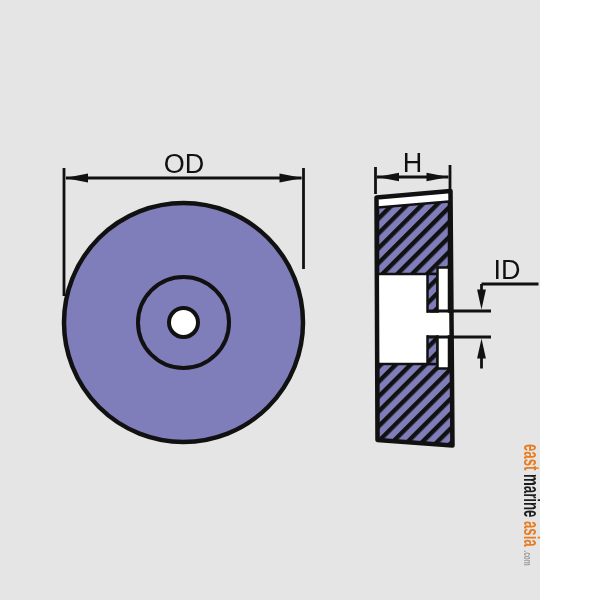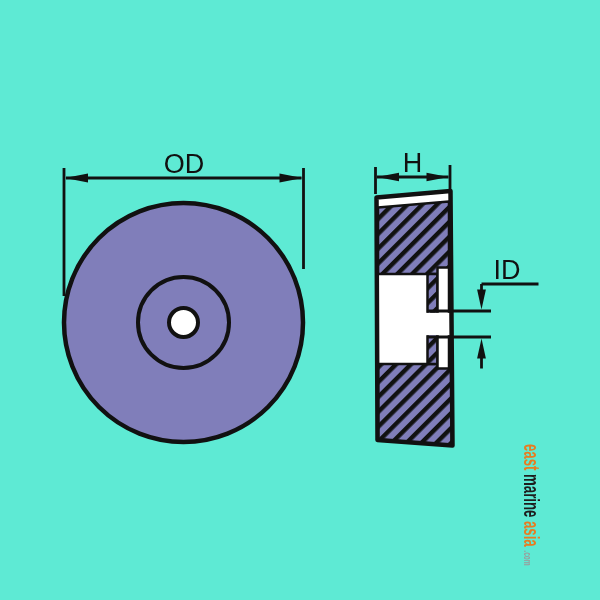--- a/index.html
+++ b/index.html
@@ -2,23 +2,23 @@
 <html><head>
 <meta charset="utf-8">
 <style>
   html, body {
     margin: 0;
     padding: 0;
     background: #ffffff;
   }
   .stage {
     position: relative;
-    width: 600px;
+    width: 540px;
     height: 600px;
-    background: #5eead4;
+    background: #e5e5e5;
     overflow: hidden;
     font-family: "Liberation Sans", sans-serif;
   }
   svg { display: block; }
   .dim-label {
     font-family: "Liberation Sans", sans-serif;
     font-size: 27px;
     font-weight: 400;
   }
   .wm-text {

